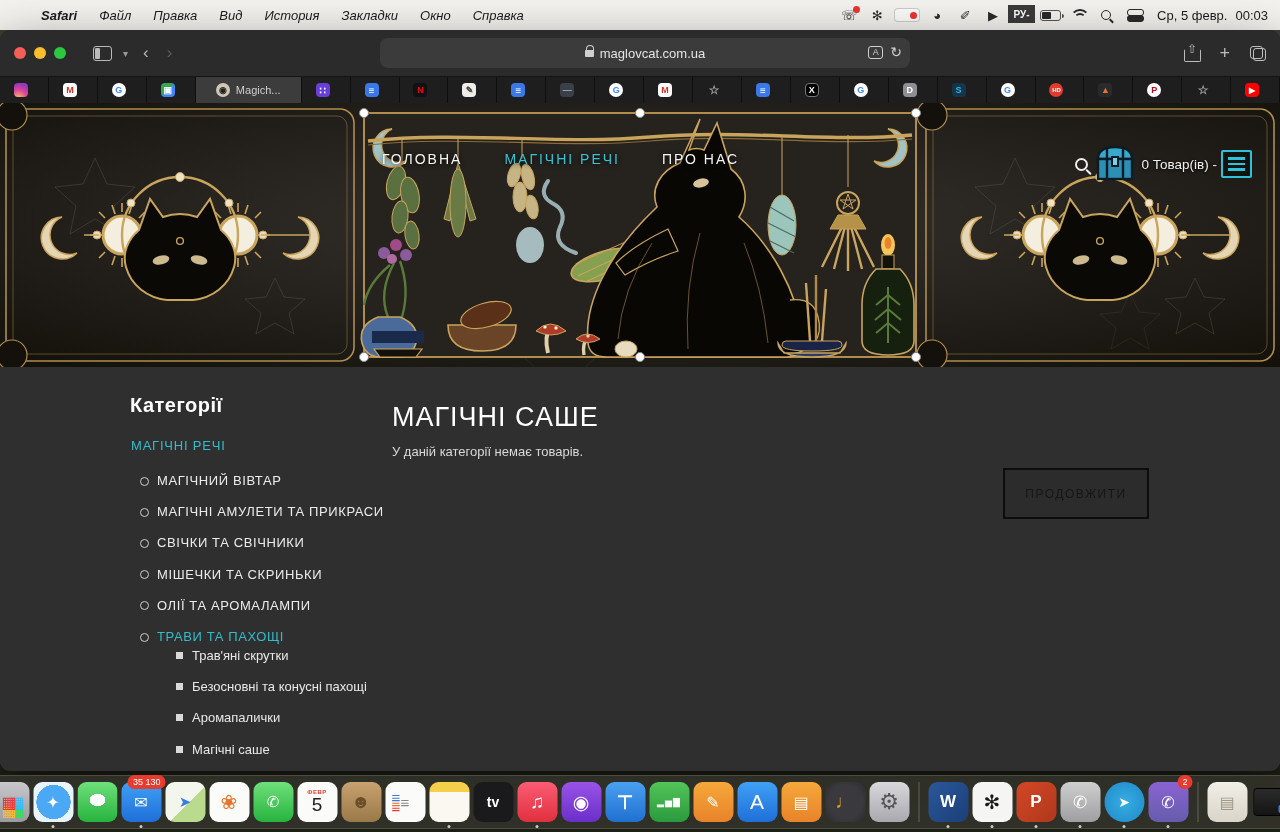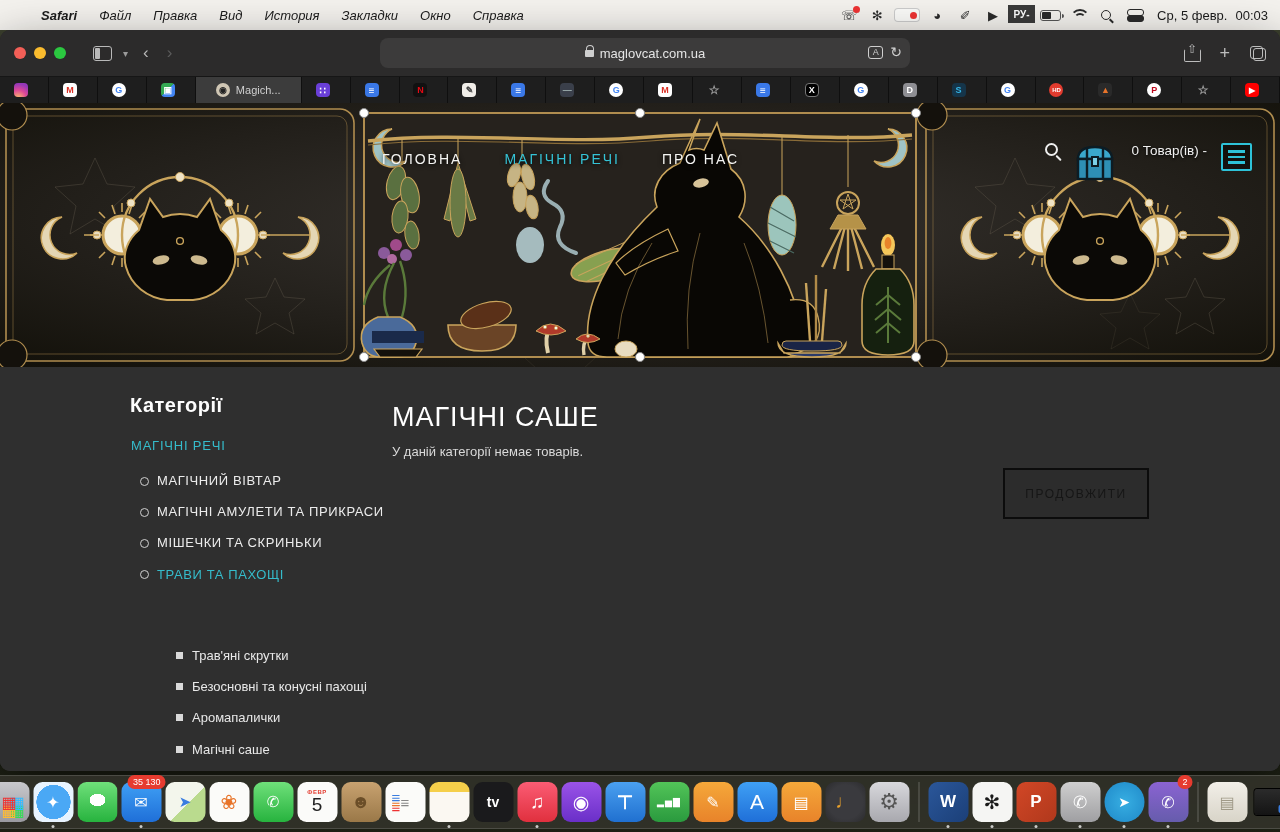--- a/index.html
+++ b/index.html
@@ -101,21 +101,21 @@
   .fav[data-icon="youtube"]{background:#f00;font-size:8px;}
   .fav[data-icon="cat"]{background:#cfc6b4;color:#222;border-radius:50%;font-size:9px;}
 
   
   .page{position:relative;height:668px;background:#2f2f2f;}
   .banner{position:relative;height:264px;background:#1d1a16;}
   .banner svg{display:block;}
   .site-nav{position:absolute;left:382px;top:48px;display:flex;gap:42px;align-items:center;}
   .site-nav .nav-link{font-size:14px;letter-spacing:2px;color:#f4f4f2;text-shadow:0 1px 5px rgba(0,0,0,.9);white-space:nowrap;}
   .site-nav .nav-link.active{color:#35c3d6;}
-  .hdr-right{position:absolute;right:28px;top:40px;display:flex;gap:14px;}
+  .hdr-right{position:absolute;right:28px;top:40px;display:flex;align-items:center;gap:4px;}
   .search-ico{width:13px;height:13px;border:2px solid #eee;border-radius:50%;position:relative;}
   .search-ico::after{content:"";position:absolute;right:-6px;bottom:-5px;width:7px;height:2.2px;background:#eee;transform:rotate(45deg);border-radius:2px;}
   .cart-label{font-size:13.5px;color:#f0f0f0;text-shadow:0 1px 3px #000;}
   .burger{width:31px;height:28px;border:2px solid #2ec2d8;border-radius:2px;display:flex;flex-direction:column;
     justify-content:center;gap:3px;align-items:center;background:rgba(0,0,0,.35);}
   .burger i{display:block;width:17px;height:2.4px;background:#2ec2d8;}
 
   
   .content{position:relative;height:404px;background:#2f2f2f;color:#e6e6e6;}
   .cat-title{position:absolute;left:130px;top:27px;font-size:20px;color:#fdfdfd;letter-spacing:.5px;}
@@ -578,21 +578,23 @@
           </span>
       </div>
     </div>
 
     <div class="content">
       <h2 class="cat-title">Категорії</h2>
       <a class="cat-root">МАГІЧНІ РЕЧІ</a>
       <ul class="cat-list">
         <li>МАГІЧНИЙ ВІВТАР</li>
           <li>МАГІЧНІ АМУЛЕТИ ТА ПРИКРАСИ</li>
+          <li>СВІЧКИ ТА СВІЧНИКИ</li>
           <li>МІШЕЧКИ ТА СКРИНЬКИ</li>
+          <li>ОЛІЇ ТА АРОМАЛАМПИ</li>
           <li class="active">ТРАВИ ТА ПАХОЩІ</li>
       </ul>
       <ul class="sub-list">
         <li>Трав'яні скрутки</li>
           <li>Безосновні та конусні пахощі</li>
           <li>Аромапалички</li>
           <li>Магічні саше</li>
       </ul>
 
       <h1 class="main-title">МАГІЧНІ САШЕ</h1>

